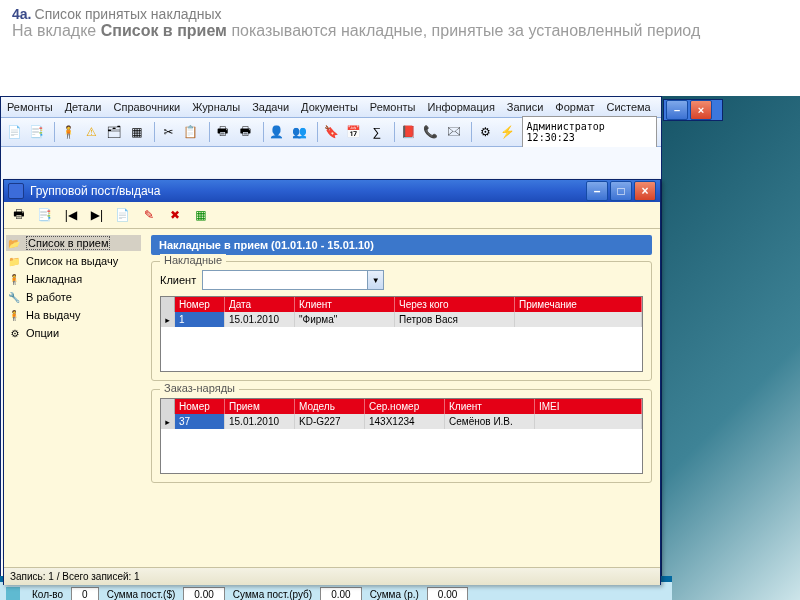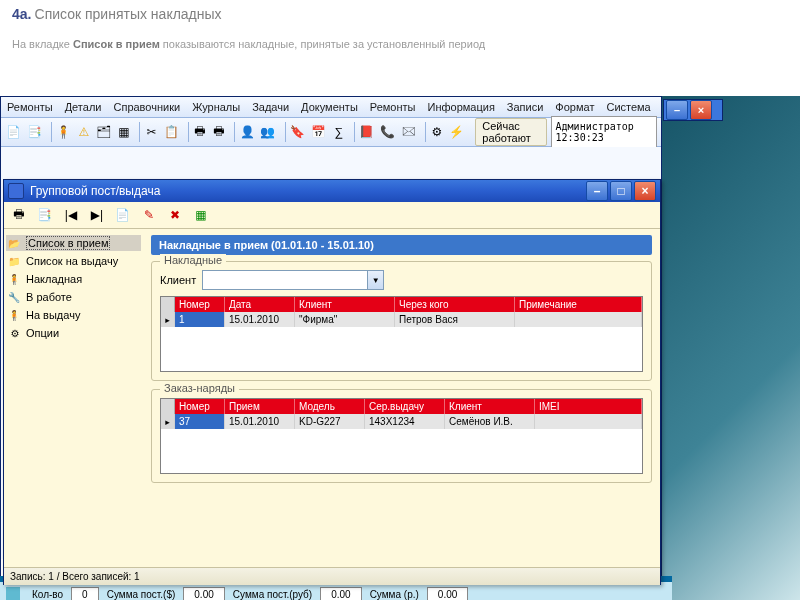--- a/index.html
+++ b/index.html
@@ -1,19 +1,19 @@
 <!DOCTYPE html>
 <html><head>
 <meta charset="utf-8">
 <style>
 html,body{margin:0;padding:0;font-family:Tahoma,Arial,sans-serif;font-size:11px;width:800px;height:600px;overflow:hidden;background:#fff}
 .page-caption{padding:6px 12px 2px 12px}
 .page-caption .num{color:#3a4a89;font-weight:bold;font-size:14px}
 .page-caption .title{color:#808080;font-size:14px}
-.page-caption .sub{color:#9c9c9c;font-size:11px;margin-top:16px}
+.page-caption .sub{color:#9c9c9c;font-size:16px;margin-top:0}
 .page-caption .sub b{color:#7a7a7a}
 
 .outer-win{position:absolute;left:0;top:96px;width:660px;height:480px;border:1px solid #0a246a}
 .titlebar{height:22px;background:linear-gradient(#3b77dd,#2a5ecf 50%,#1d4bb8);display:flex;align-items:center;color:#fff;font-size:12px;padding:0 4px}
 .titlebar .ticon{width:14px;height:14px;margin-right:6px;background:#3c6cda;border:1px solid #1a3a8a;border-radius:2px}
 .titlebar .tspace{flex:1}
 .wbtn{width:20px;height:18px;border:1px solid #154ba5;border-radius:2px;background:linear-gradient(#7ea8ea,#3c72d3);margin-left:2px;display:flex;align-items:center;justify-content:center;color:#fff;font-weight:bold}
 .wbtn.close{background:linear-gradient(#f18b6d,#d7442a)}
 .menubar{height:18px;background:linear-gradient(#f5f9ff,#dce8fb);border-bottom:1px solid #97b4e0;display:flex;align-items:center;padding:1px 6px;color:#1a1a1a}
 .menubar span{margin-right:12px}
@@ -117,21 +117,20 @@
     <div class="tbtn">📅</div>
     <div class="tbtn">∑</div>
     <div class="sep"></div>
     <div class="tbtn">📕</div>
     <div class="tbtn" style="color:#c50">📞</div>
     <div class="tbtn">🖂</div>
     <div class="sep"></div>
     <div class="tbtn">⚙</div>
     <div class="tbtn">⚡</div>
     <div style="flex:1"></div>
-    <div class="status-label">Сейчас работают</div>
     <div class="status-box">Администратор 12:30:23</div>
   </div>
 
   <div class="client-area">
 
      <div class="yellow-box" style="top:84px;right:4px">0.00</div>
      <div class="yellow-box" style="top:104px;right:4px">0.00</div>
      <div class="yellow-box" style="top:134px;right:4px">0.00</div>
      <div class="yellow-box" style="top:164px;right:4px">0.00</div>
      <div class="yellow-box" style="top:194px;right:4px">0.00</div>
@@ -226,21 +225,21 @@
         </div>
 
         <div class="groupbox">
           <div class="legend">Заказ-наряды</div>
           <div class="grid">
             <div class="ghead">
               <div class="gcell rowhead"></div>
               <div class="gcell" style="width:50px">Номер</div>
               <div class="gcell" style="width:70px">Прием</div>
               <div class="gcell" style="width:70px">Модель</div>
-              <div class="gcell" style="width:80px">Сер.выдачу</div>
+              <div class="gcell" style="width:80px">Сер.номер</div>
               <div class="gcell" style="width:90px">Клиент</div>
               <div class="gcell" style="flex:1">IMEI</div>
             </div>
             <div class="grow">
               <div class="gcell rowhead">▸</div>
               <div class="gcell sel" style="width:50px;color:#fff">37</div>
               <div class="gcell" style="width:70px">15.01.2010</div>
               <div class="gcell" style="width:70px">KD-G227</div>
               <div class="gcell" style="width:80px">143X1234</div>
               <div class="gcell" style="width:90px">Семёнов И.В.</div>

